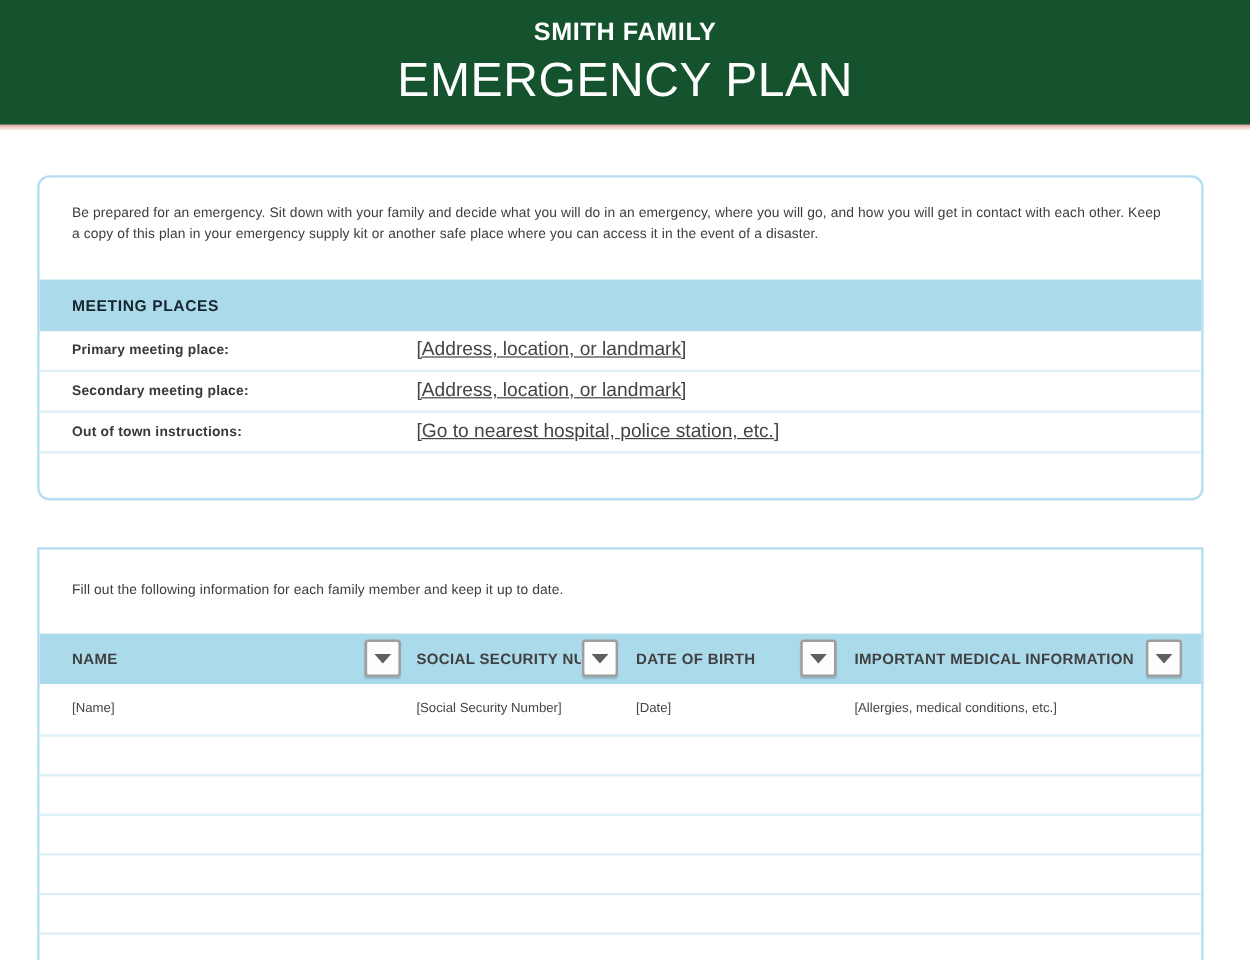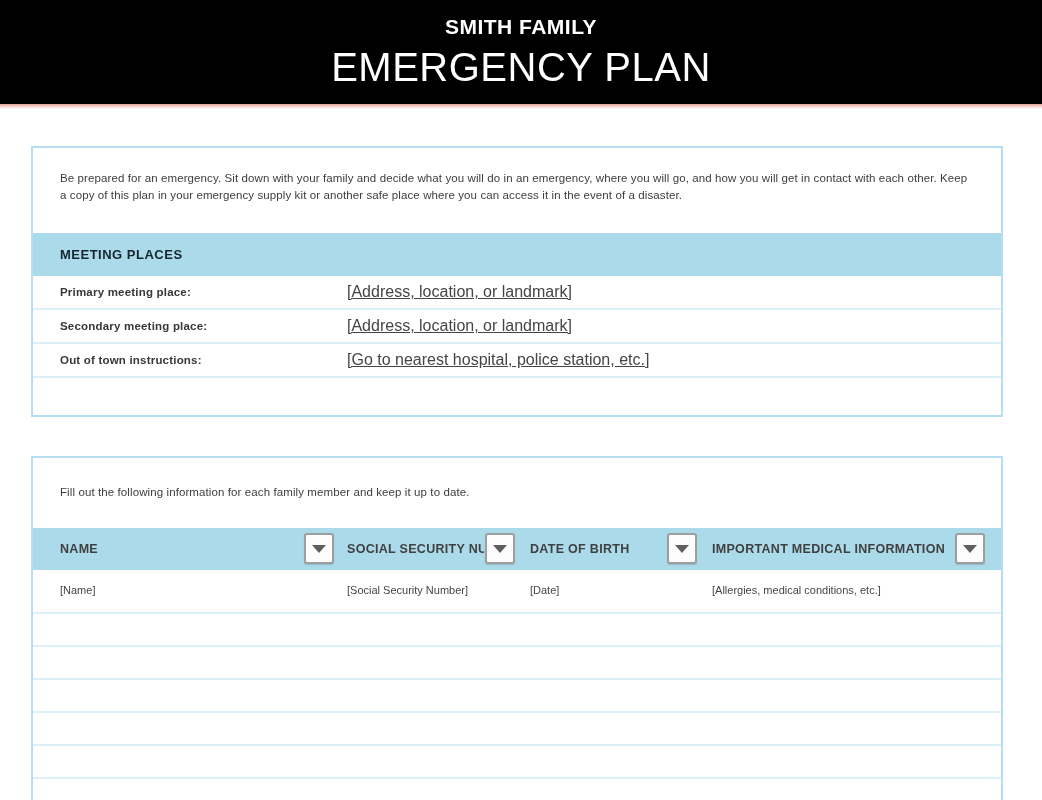--- a/index.html
+++ b/index.html
@@ -8,21 +8,21 @@
     overflow: hidden;
     background: #ffffff;
     font-family: "Liberation Sans", sans-serif;
     position: relative;
   }
 
   
   .banner {
     position: absolute; left: 0; top: 0;
     width: 1042px; height: 104px;
-    background: #000000;
+    background: #14532d;
     text-align: center;
     padding-top: 14px;
   }
   .banner::after {
     content: ""; position: absolute; left: 0; right: 0; top: 104px; height: 5px;
     background: linear-gradient(#e7a49e, #ffffff);
   }
   .banner-family {
     color: #ffffff; font-weight: bold; font-size: 21px;
     letter-spacing: 0.5px; line-height: 26px;
@@ -31,21 +31,21 @@
     color: #ffffff; font-weight: normal; font-size: 40px;
     letter-spacing: 0.5px; line-height: 48px; margin-top: 3px;
   }
 
   
   .panel {
     position: absolute; left: 31px; width: 972px;
     background: #ffffff;
     border: 2px solid #b5dff0;
   }
-  .panel-1 { top: 146px; height: 271px; }
+  .panel-1 { top: 146px; height: 271px; border-radius: 10px; }
   .panel-2 { top: 456px; height: 420px; }
 
   .body-text {
     font-size: 11.5px; line-height: 17px; color: #3d3d3d;
     letter-spacing: 0.1px;
   }
   .panel-1 .body-text { margin: 22px 27px 0 27px; }
   .panel-2 .body-text { margin: 26px 27px 0 27px; }
 
   .section-band {

